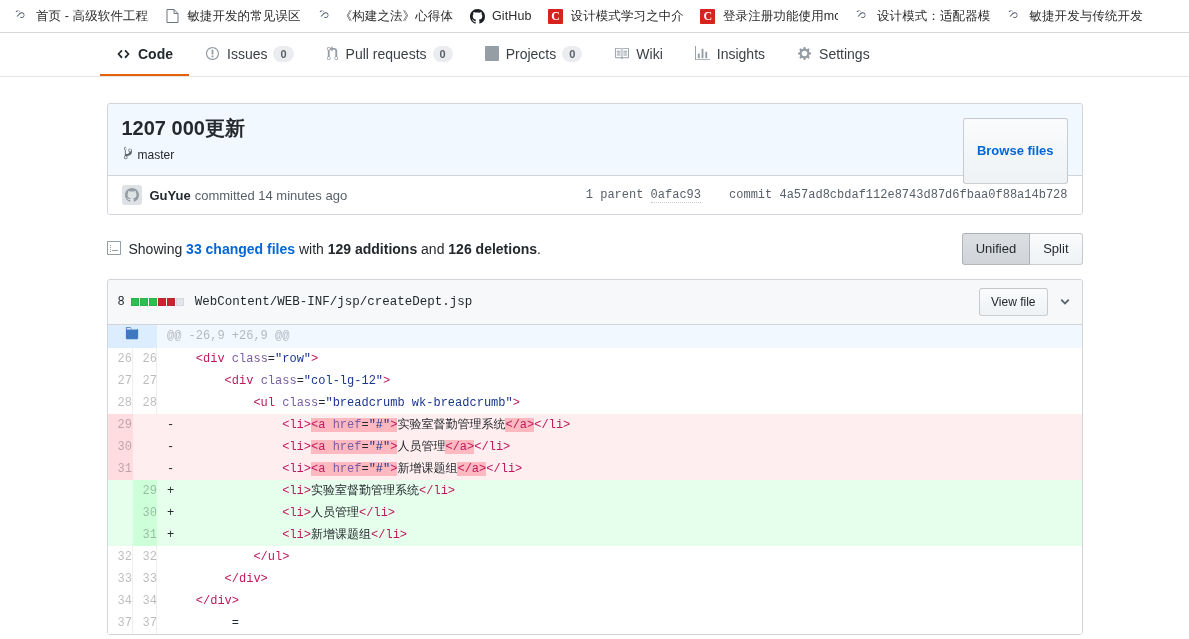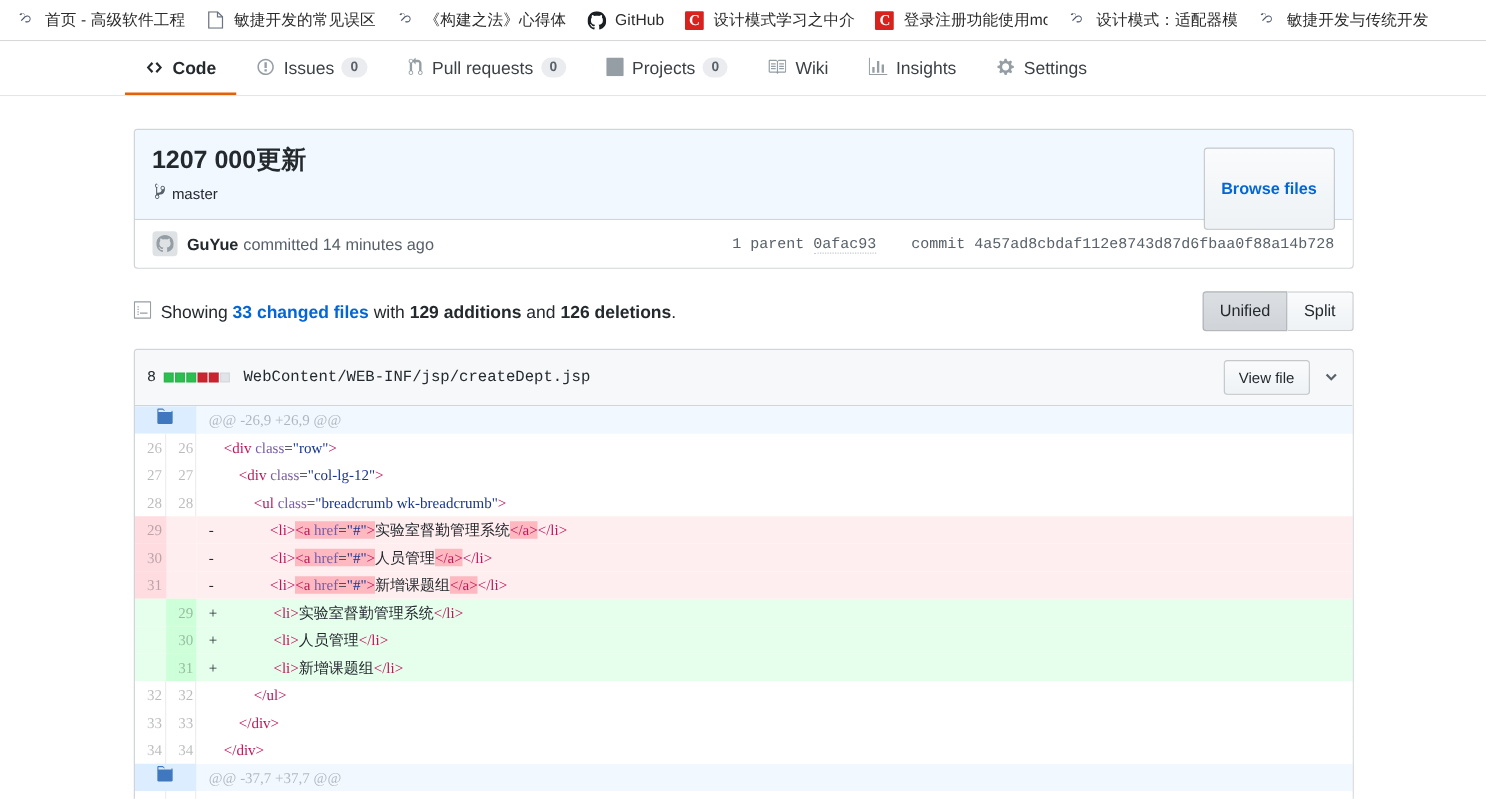--- a/index.html
+++ b/index.html
@@ -285,21 +285,21 @@
   }
 
   
   table.diff {
     width: 100%;
     border-collapse: collapse;
     font-family: "Liberation Mono", monospace;
     font-size: 12px;
     table-layout: fixed;
   }
-  table.diff td { padding: 0; vertical-align: top; font-family: Liberation Serif, serif; }
+  table.diff td { padding: 0; vertical-align: top; }
   .ln {
     width: 49px;
     text-align: right;
     padding: 1px 10px 1px 10px !important;
     color: rgba(27,31,35,0.3);
     background: #fff;
     border-right: 1px solid #eee;
     user-select: none;
     font-size: 12px;
     line-height: 20px;
@@ -626,30 +626,20 @@
           <td class="ln">33</td>
           <td class="code">        <span class="t">&lt;/div&gt;</span></td>
         </tr>
 
         <tr class="ctx">
           <td class="ln">34</td>
           <td class="ln">34</td>
           <td class="code">    <span class="t">&lt;/div&gt;</span></td>
         </tr>
 
-        <tr class="hunk">
-          <td class="ln" colspan="2">
-            <span class="expand-ico">
-              <svg width="14" height="14" viewBox="0 0 14 16">
-                    <path fill="#4078c0" d="M9 9H7v2H6V9H4V8h2V6h1v2h2v1zm5-4v9c0 .55-.45 1-1 1H1c-.55 0-1-.45-1-1V2c0-.55.45-1 1-1h4l2 2h6c.55 0 1 .45 1 1v1zM6 3L5 2H1v2h12V3H6z"></path>
-                  </svg>
-            </span>
-          </td>
-          <td class="code">@@ -37,7 +37,7 @@</td>
-        </tr>
 
         <tr class="ctx">
           <td class="ln">37</td>
           <td class="ln">37</td>
           <td class="code">         =</td>
         </tr>
 
       </tbody>
     </table>
   </div>

